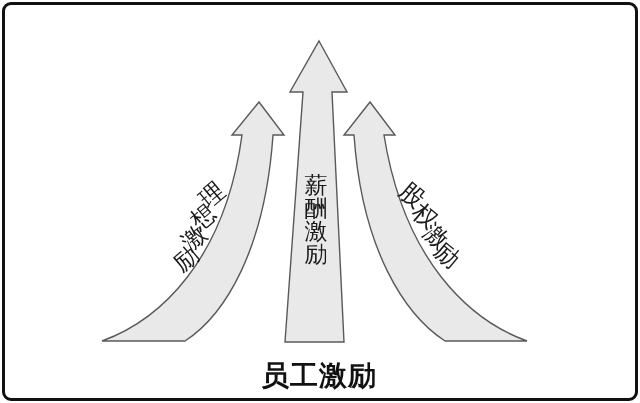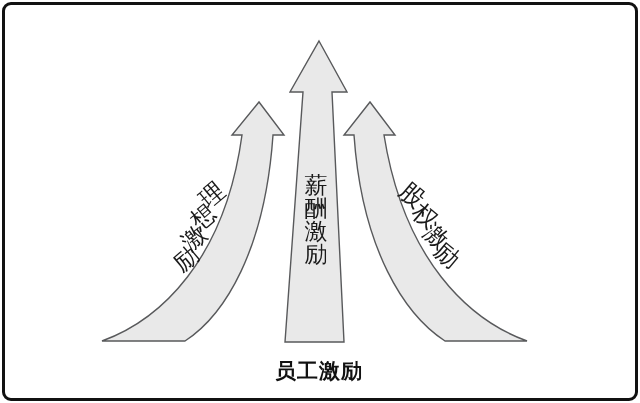--- a/index.html
+++ b/index.html
@@ -48,21 +48,21 @@
     transform-origin: center center;
   }
   .char.center-col { font-size: 23px; }
   .title {
     position: absolute;
     left: 319px;
     top: 357px;
     transform: translateX(-50%);
     font-family: "DejaVu Sans", sans-serif;
     font-weight: bold;
-    font-size: 21px;
+    font-size: 28px;
     letter-spacing: 1px;
     color: #111111;
     white-space: nowrap;
   }
 </style>
 </head>
 <body>
 
 <div class="stage">
   <div class="frame"></div>

